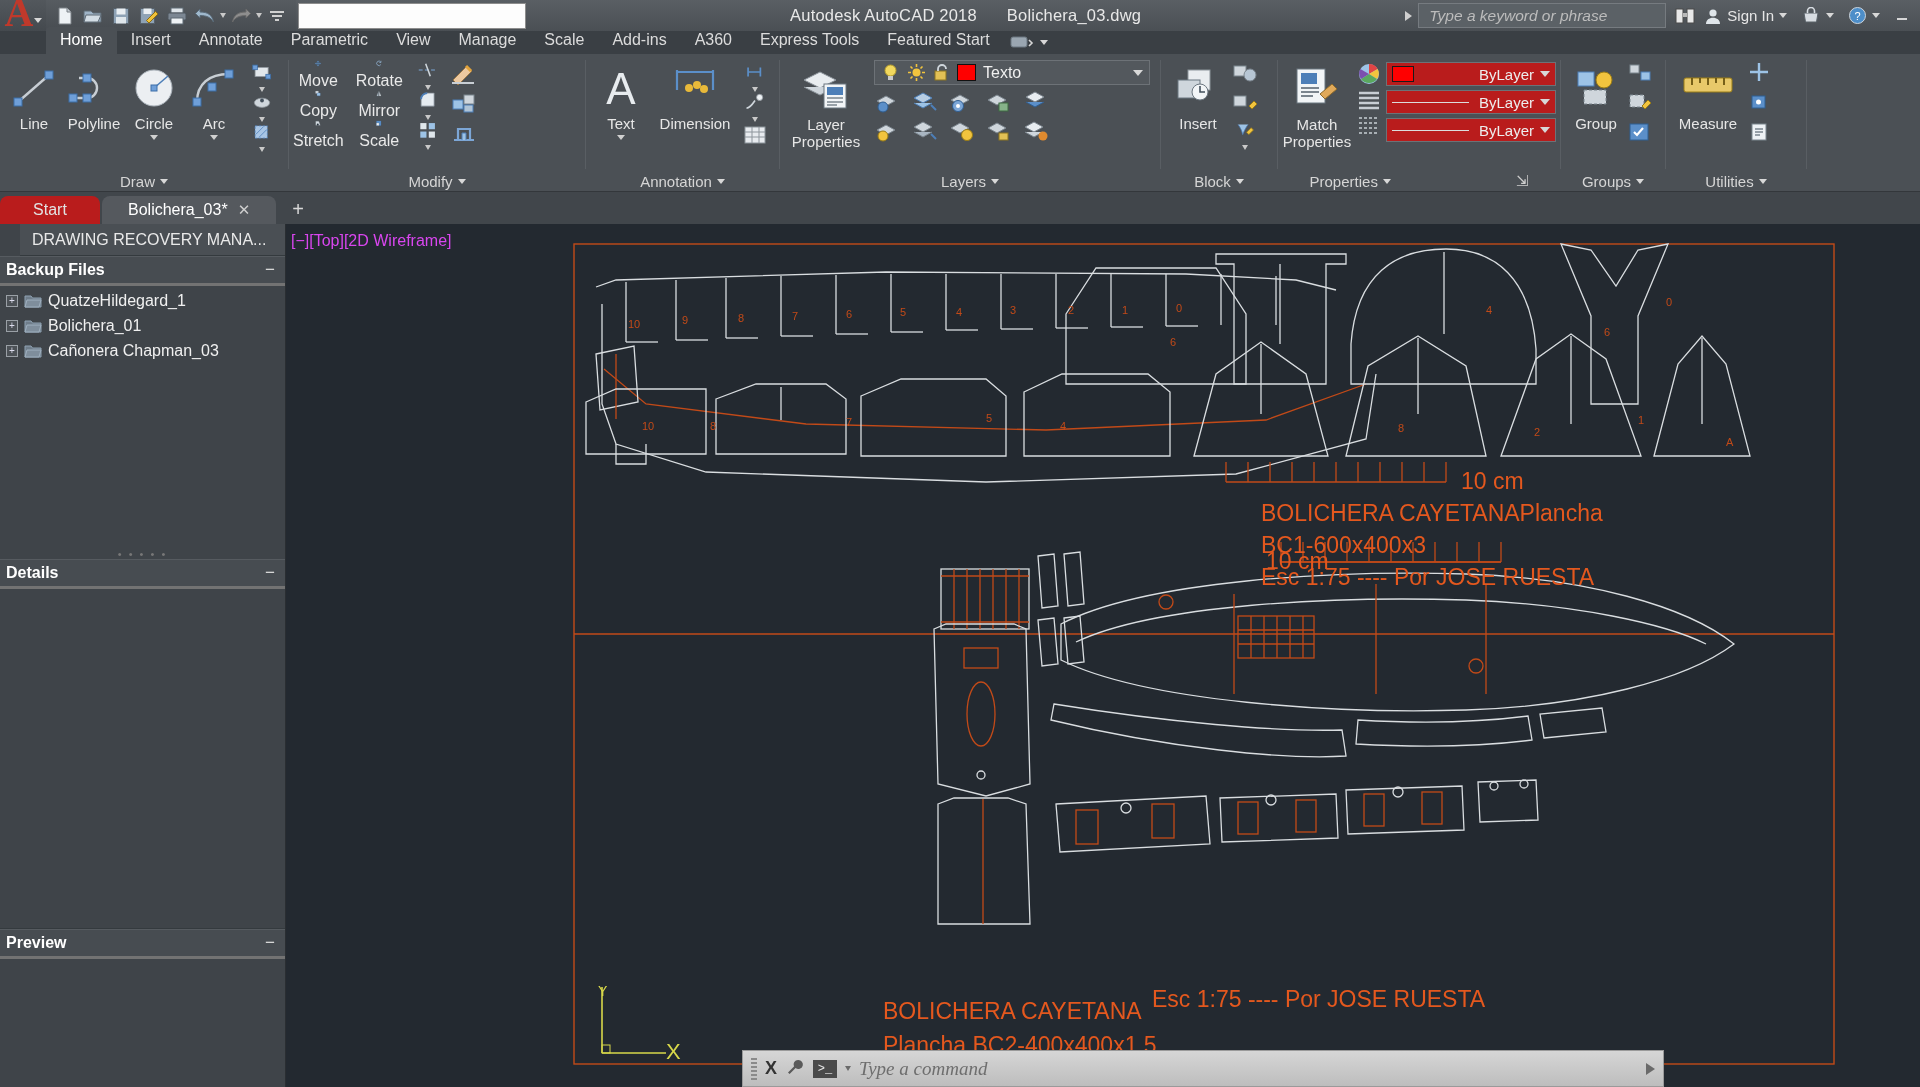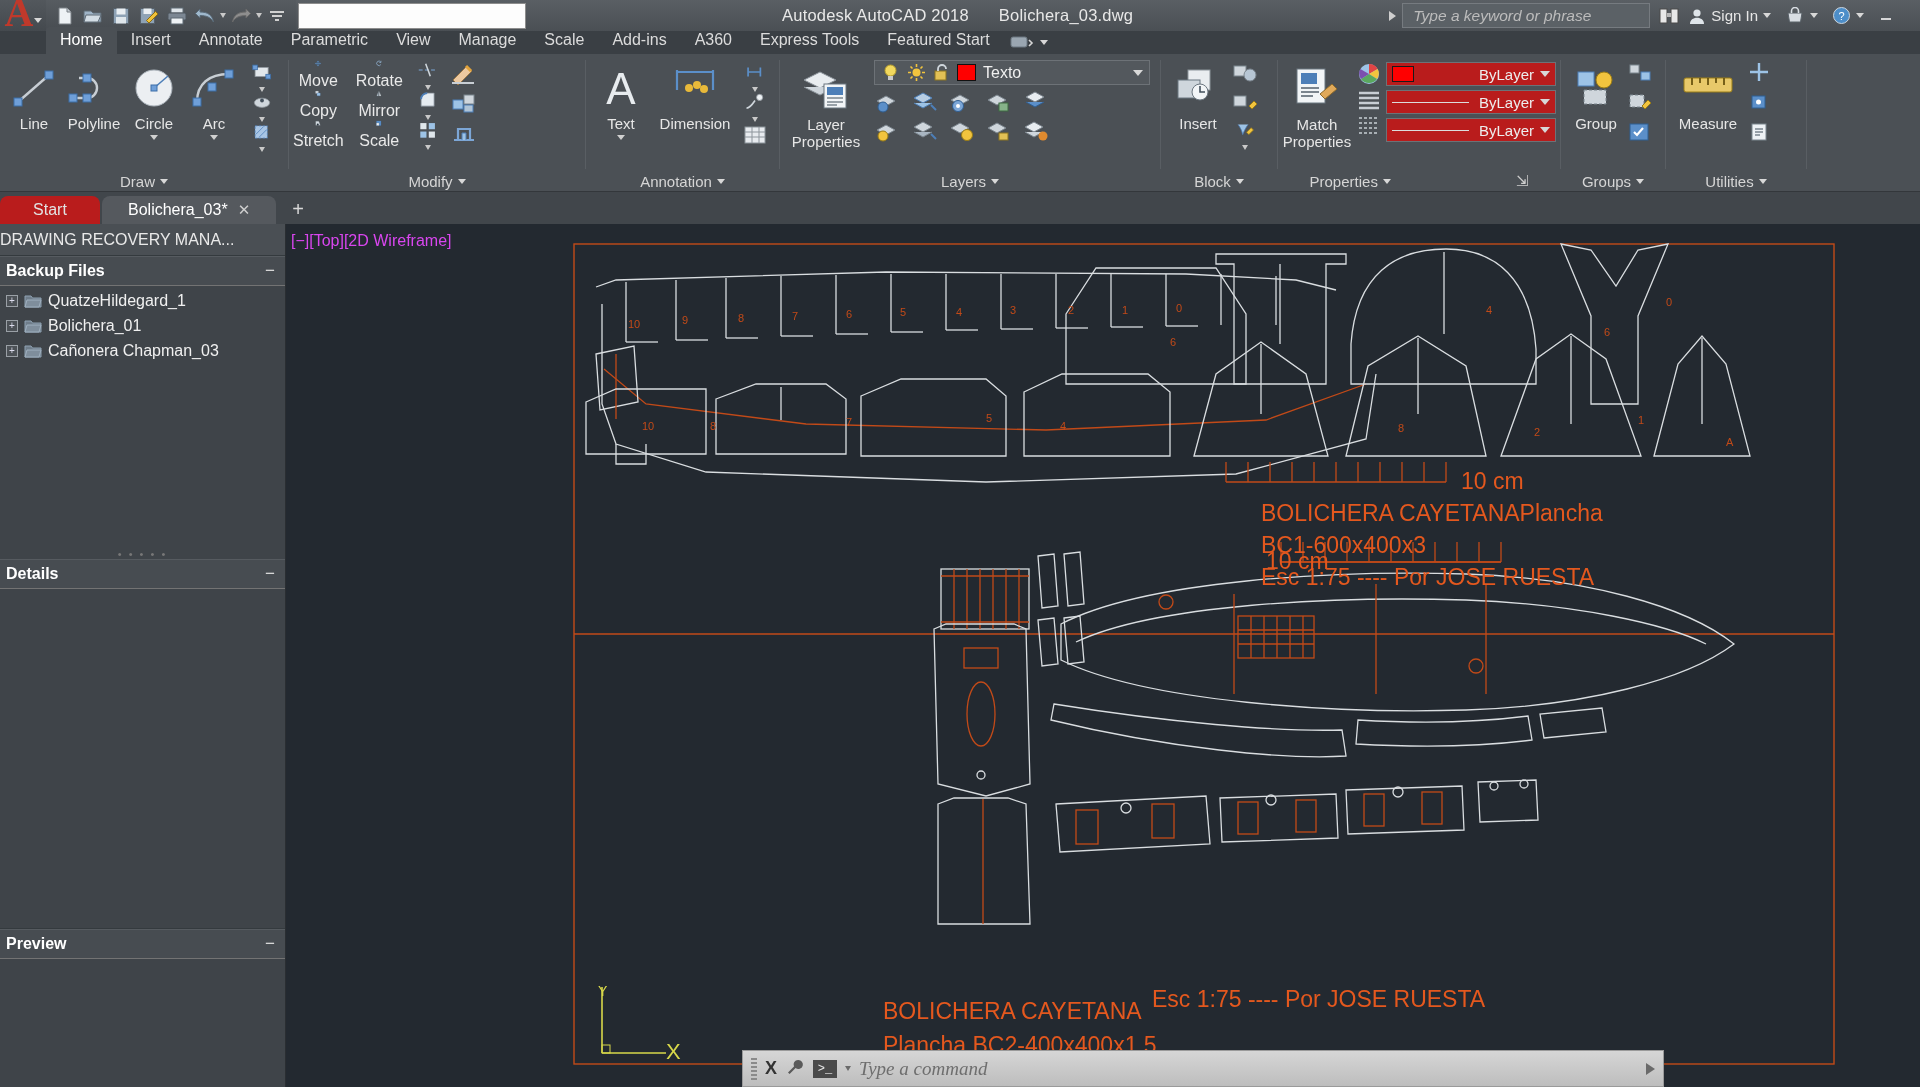--- a/index.html
+++ b/index.html
@@ -44,21 +44,21 @@
     flex: 1; text-align: center; color: #e8e8e8; font-size: 16.5px; letter-spacing:.2px;
     display:flex; align-items:center; justify-content:center; gap: 30px;
   }
   .search-wrap { display:flex; align-items:center; gap:6px; margin-right:6px;}
   .search-caret { width:0;height:0;border-top:5px solid transparent;border-bottom:5px solid transparent;border-left:7px solid #cfcfcf;}
   .search-box {
     width: 248px; height: 25px; background:#5b6166; border:1px solid #767b80;
     color:#bcbcbc; font-style: italic; font-size: 15.5px;
     display:flex; align-items:center; padding-left: 10px;
   }
-  .tb-right { display:flex; align-items:center; gap: 14px; padding-right: 26px; color:#e6e6e6; font-size:15px;}
+  .tb-right { display:flex; align-items:center; gap: 14px; padding-right: 10px; color:#e6e6e6; font-size:15px;}
   .tb-btn { display:flex; align-items:center; gap:5px; cursor:pointer;}
   .caret-dn { width:0;height:0;border-left:4px solid transparent;border-right:4px solid transparent;border-top:5px solid #d8d8d8;}
 
   
   .ribbon-tabs {
     position:absolute; top: 27px; left:46px; height: 27px;
     display:flex; align-items:flex-end; gap:0; z-index: 5;
   }
   .rtab {
     padding: 4px 14px 5px 14px; color:#dcdcdc; font-size:16px; cursor:pointer;
@@ -119,27 +119,28 @@
   .ftab-plus { color:#d8d8d8; font-size:20px; padding: 0 14px 3px 14px; cursor:pointer;}
 
   
   .palette {
     position:absolute; top:224px; left:0; width:286px; height:863px;
     background:#3f4449; border-right:1px solid #2a2e32;
     display:flex; flex-direction:column;
   }
   .pal-title {
     height:32px; background:#4a4f54; color:#e9e9e9; font-size:16px;
-    display:flex; align-items:center; padding-left: 0;
+    display:flex; align-items:center; padding-left: 12px;
     border-bottom:1px solid #343a3e;
+    margin-left:20px;
   }
   .pal-sec {
     height:30px; background:#474c51; color:#ffffff; font-size:16px; font-weight:bold;
     display:flex; align-items:center; justify-content:space-between; padding: 0 10px 0 6px;
-    border-top:1px solid #565b60; border-bottom:1px solid #737373;
+    border-top:1px solid #565b60; border-bottom:3px solid #737373;
   }
   .pal-sec .minus { font-size:17px; color:#ddd; font-weight:normal; }
   .pal-list { background:#3f4449; padding-top: 2px; }
   .pal-item {
     height: 25px; display:flex; align-items:center; gap:6px; padding-left:6px;
     color:#f0f0f0; font-size:16px; cursor:pointer;
   }
   .expander {
     width:12px;height:12px;border:1px solid #9aa0a6; color:#dde; font-size:10px;
     display:flex;align-items:center;justify-content:center; line-height:1; background:#4c5156;

